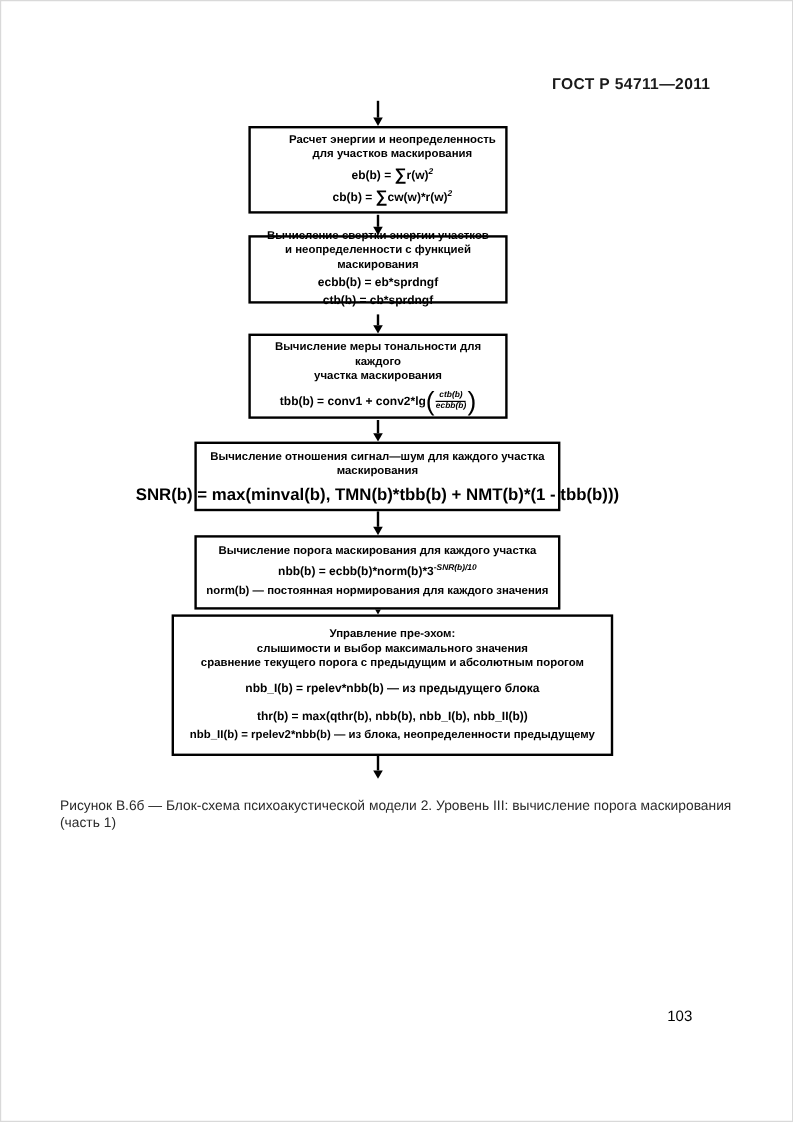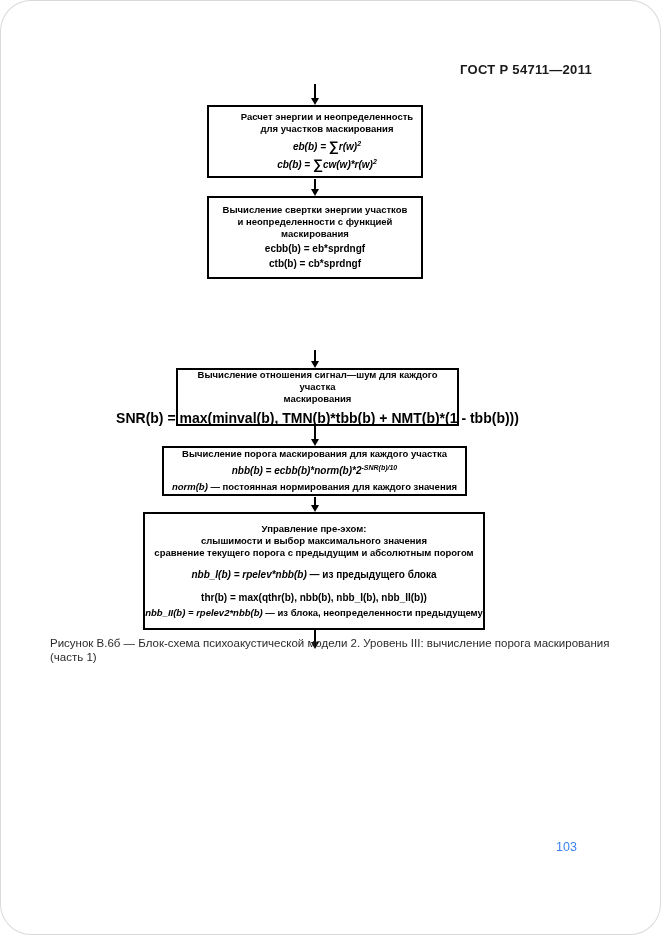--- a/index.html
+++ b/index.html
@@ -4,21 +4,20 @@
 <style>
   html,body{margin:0;padding:0;background:#fff;}
   .page{
     position:relative;
     width:661px;height:935px;
     background:#ffffff;
     box-shadow:inset 0 0 0 1px #d9d9d9;
     font-family:"Liberation Sans", sans-serif;
     color:#000;
     overflow:hidden;
-    border-radius:31px;
   }
   .doc-header{
     position:absolute;
     top:62px;right:69px;
     font-size:13px;font-weight:bold;
     letter-spacing:0.3px;
     color:#1a1a1a;
   }
   .box{
     position:absolute;
@@ -26,49 +25,49 @@
     background:#fff;
     box-sizing:border-box;
     display:flex;flex-direction:column;
     align-items:center;justify-content:center;
     text-align:center;
     font-weight:bold;
     padding:2px 4px;
   }
   .title-line{font-size:9.5px;line-height:12px;}
   .formula{font-size:10px;line-height:14px;margin-top:1px;white-space:nowrap;}
-  .formula .it{font-style:italic;}
+  .formula .it{}
   .formula .plain{font-style:normal;}
   .sigma{font-size:14px;line-height:10px;vertical-align:-1px;font-style:normal;}
   sup{font-size:7px;font-style:italic;}
   .frac{
     display:inline-flex;flex-direction:column;
     vertical-align:middle;
     font-size:7px;line-height:8px;
     text-align:center;font-style:italic;
     margin:0 1px;
   }
   .frac .den{border-top:1px solid #000;}
   .big-paren{font-size:22px;font-weight:normal;font-style:normal;line-height:18px;vertical-align:middle;}
   .arrow{position:absolute;width:2px;background:#000;}
   .arrow::after{
     content:'';position:absolute;left:-3px;bottom:-7px;
     border:4px solid transparent;border-bottom:none;
     border-top:7px solid #000;
   }
   .caption{
     position:absolute;
-    left:50px;top:636px;width:580px;
+    left:50px;top:665px;width:580px;
     font-size:11.5px;line-height:14px;
     color:#2b2b2b;
   }
   .page-number{
     position:absolute;
     left:556px;top:840px;
-    font-size:12.5px;color:#3b82f6;
+    font-size:12.5px;color:#000000;
   }
   .mt2{margin-top:2px;}
   .mt6{margin-top:6px;}
   .mt9{margin-top:9px;}
 </style>
 </head>
 <body>
 
 <div class="page">
 
@@ -82,41 +81,51 @@
   <div class="arrow" style="left:314px;top:497px;height:8px;"></div>
   <div class="arrow" style="left:314px;top:630px;height:12px;"></div>
 
   <div class="box" style="left:207px;top:105px;width:216px;height:73px;padding-left:28px;">
     <div class="title-line">Расчет энергии и неопределенность</div>
     <div class="title-line">для участков маскирования</div>
     <div class="formula mt2"><span class="it">eb(b) = </span><span class="sigma">∑</span><span class="it">r(w)</span><sup>2</sup></div>
     <div class="formula"><span class="it">cb(b) = </span><span class="sigma">∑</span><span class="it">cw(w)*r(w)</span><sup>2</sup></div>
   </div>
 
-  <div class="box" style="left:207px;top:196px;width:216px;height:83px;">
+  <div class="box" style="left:207px;top:196px;width:216px;height:57px;">
     <div class="title-line">Вычисление свертки энергии участков</div>
     <div class="title-line">и неопределенности с функцией маскирования</div>
     <div class="formula mt2 it">ecbb(b) = eb*sprdngf</div>
     <div class="formula it">ctb(b) = cb*sprdngf</div>
   </div>
 
+  <div class="box" style="left:207px;top:278px;width:216px;height:71px;">
+    <div class="title-line">Вычисление меры тональности для каждого</div>
+    <div class="title-line">участка маскирования</div>
+    <div class="formula mt6">
+      <span class="it">tbb(b) = conv1 + conv2*lg</span><span class="big-paren">(</span><span class="frac">
+          <span class="num">ctb(b)</span>
+          <span class="den">ecbb(b)</span>
+        </span><span class="big-paren">)</span>
+    </div>
+  </div>
 
-  <div class="box" style="left:162px;top:368px;width:283px;height:58px;margin-left:14px;">
+  <div class="box" style="left:162px;top:368px;width:305px;height:58px;">
     <div class="title-line">Вычисление отношения сигнал—шум для каждого участка</div>
     <div class="title-line">маскирования</div>
     <div class="formula mt6 it" style="font-size:14px;">SNR(b) = max(minval(b), TMN(b)*tbb(b) + NMT(b)*(1 - tbb(b)))</div>
   </div>
 
-  <div class="box" style="left:162px;top:446px;width:305px;height:50px;">
+  <div class="box" style="left:162px;top:446px;width:305px;height:62px;">
     <div class="title-line">Вычисление порога маскирования для каждого участка</div>
-    <div class="formula"><span class="it">nbb(b) = ecbb(b)*norm(b)*2</span><sup>-SNR(b)/10</sup></div>
+    <div class="formula"><span class="it">nbb(b) = ecbb(b)*norm(b)*3</span><sup>-SNR(b)/10</sup></div>
     <div class="formula" style="font-size:9.5px;"><span class="it">norm(b)</span><span class="plain"> — постоянная нормирования для каждого значения</span></div>
   </div>
 
-  <div class="box" style="left:143px;top:512px;width:342px;height:118px;">
+  <div class="box" style="left:143px;top:512px;width:368px;height:118px;">
     <div class="title-line">Управление пре-эхом:</div>
     <div class="title-line">слышимости и выбор максимального значения</div>
     <div class="title-line">сравнение текущего порога с предыдущим и абсолютным порогом</div>
     <div class="formula mt9"><span class="it">nbb_I(b) = rpelev*nbb(b)</span><span class="plain"> — из предыдущего блока</span></div>
     <div class="formula mt9 it">thr(b) = max(qthr(b), nbb(b), nbb_I(b), nbb_II(b))</div>
     <div class="formula" style="font-size:9.5px;"><span class="it">nbb_II(b) = rpelev2*nbb(b)</span><span class="plain"> — из блока, неопределенности предыдущему</span></div>
   </div>
 
   <div class="caption">Рисунок В.6б — Блок-схема психоакустической модели 2. Уровень III: вычисление порога маскирования (часть 1)</div>
 

